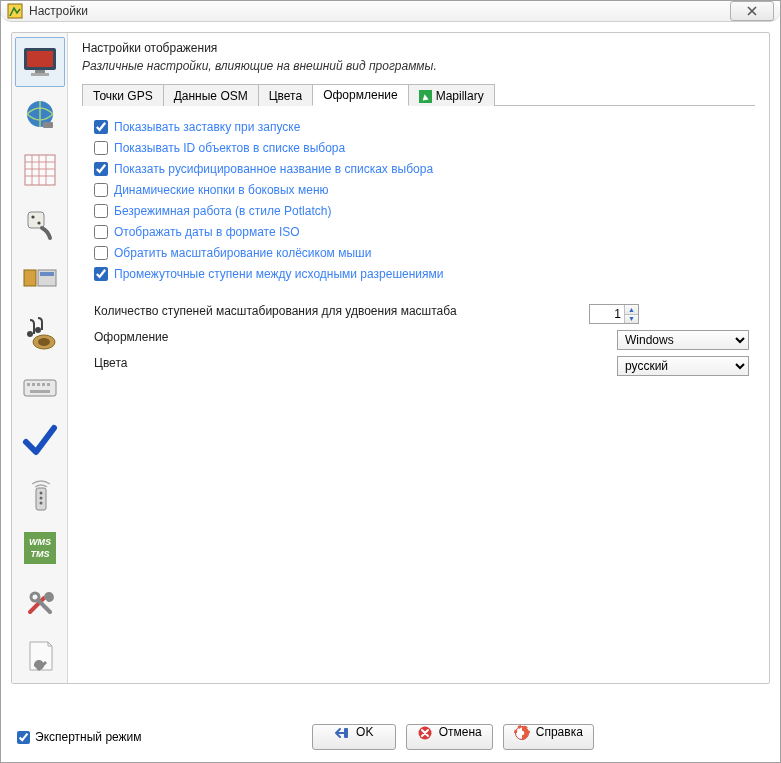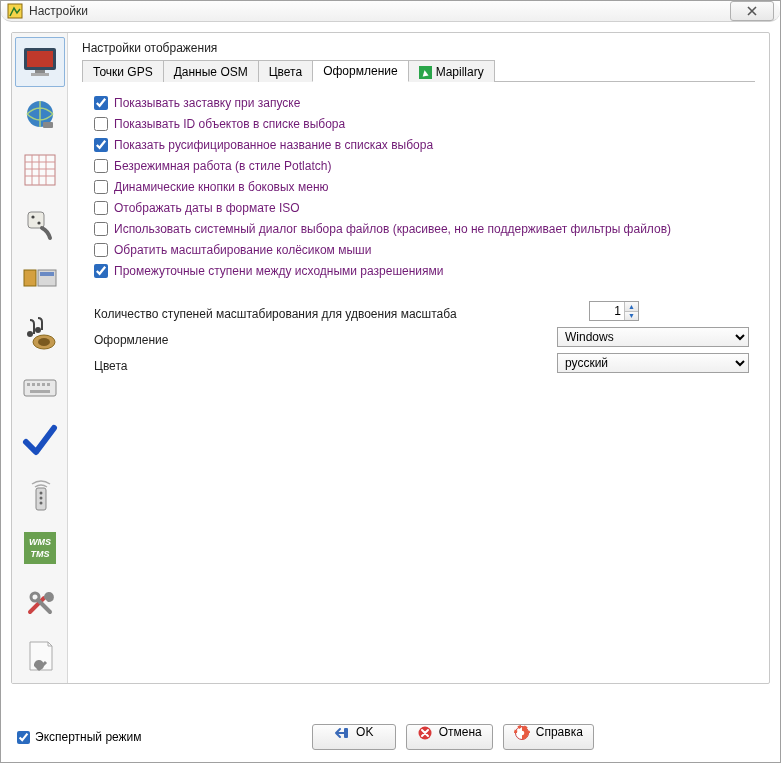--- a/index.html
+++ b/index.html
@@ -18,30 +18,30 @@
 .cat-item svg { width: 40px; height: 40px; }
 .content { flex: 1; padding: 6px 14px 10px 14px; display: flex; flex-direction: column; }
 .page-heading { font-size: 12px; color: #222; margin: 2px 0 4px 0; }
 .page-subtitle { font-size: 12px; font-style: italic; color: #333; margin-bottom: 10px; }
 .tabs { display: flex; border-bottom: 1px solid #bcbcbc; }
 .tab { padding: 3px 10px; border: 1px solid #bcbcbc; border-bottom: none; background: #f2f2f2; margin-right: -1px; font-size: 12px; cursor: pointer; position: relative; top: 1px; display: flex; align-items: flex-end; gap: 4px; }
 .tab.active { background: #fff; border-bottom: 1px solid #fff; z-index: 2; }
 .tab-content { padding: 14px 6px 6px 12px; }
 .check-row { display: flex; align-items: center; gap: 6px; margin-bottom: 7px; }
 .check-row input[type=checkbox] { width: 14px; height: 14px; accent-color: #2a6bbf; }
-.check-row label { font-size: 12px; color: #701a75; }
-.form-row { display: flex; align-items: flex-end; margin-top: 6px; }
+.check-row label { font-size: 12px; color: #3b82f6; }
+.form-row { display: flex; align-items: flex-start; margin-top: 6px; }
 .form-row .flabel { flex: 1; font-size: 12px; color: #222; max-width: 430px; }
 .form-row .fcontrol { display: flex; align-items: center; }
 .spinner { width: 50px; display: flex; align-items: stretch; border: 1px solid #a0a0a0; height: 20px; }
 .spinner input { width: 34px; border: none; text-align: right; font-size: 12px; padding-right: 3px; outline: none; }
 .spinner .spin-btns { display: flex; flex-direction: column; width: 14px; border-left: 1px solid #c0c0c0; }
 .spinner .spin-btns div { flex: 1; display: flex; align-items: center; justify-content: center; background: linear-gradient(#fafafa,#e8e8e8); font-size: 7px; color: #2a6bbf; cursor: pointer; line-height: 1; }
 .spinner .spin-btns div:first-child { border-bottom: 1px solid #c0c0c0; }
-.select { width: 192px; height: 20px; border: 1px solid #a0a0a0; font-size: 12px; padding: 0 3px; background: linear-gradient(#fdfdfd,#f0f0f0); }
+.select { width: 132px; height: 20px; border: 1px solid #a0a0a0; font-size: 12px; padding: 0 3px; background: linear-gradient(#fdfdfd,#f0f0f0); }
 .bottom-bar { display: flex; align-items: center; padding: 0 6px 6px 6px; margin-top: 32px; }
 .expert { display: flex; align-items: center; gap: 5px; font-size: 12px; }
 .expert input { accent-color: #2a6bbf; }
 .btn-row { flex: 1; display: flex; justify-content: center; gap: 10px; }
 .btn { height: 26px; min-width: 84px; padding: 0 10px; border: 1px solid #a0a0a0; border-radius: 3px; background: linear-gradient(#fdfdfd,#eaeaea); font-size: 12px; cursor: pointer; display: flex; align-items: flex-start; justify-content: center; gap: 6px; }
 .btn svg { width: 16px; height: 16px; }
 .mapillary-icon { width: 13px; height: 13px; background: #2aa54a; display: inline-flex; align-items: center; justify-content: center; }
 .mapillary-icon span { color: #fff; font-size: 10px; transform: rotate(-10deg); }
 </style>
 </head>
@@ -157,20 +157,21 @@
               <path d="M10 6 h18 l4 4 v24 h-22 z" fill="#fafafa" stroke="#aaa"></path>
               <path d="M28 6 v4 h4" fill="none" stroke="#aaa"></path>
               <path d="M14 30 a5 5 0 1 1 4 4" fill="#888"></path>
               <path d="M18 34 l8 -8" stroke="#888" stroke-width="3"></path>
             </svg>
         </div>
       </div>
 
       <div class="content">
         <div class="page-heading">Настройки отображения</div>
+        <div class="page-subtitle">Различные настройки, влияющие на внешний вид программы.</div>
 
         <div class="tabs">
           <div class="tab">
               <span>Точки GPS</span>
             </div>
           <div class="tab">
               <span>Данные OSM</span>
             </div>
           <div class="tab">
               <span>Цвета</span>
@@ -194,33 +195,29 @@
           <div class="check-row">
             <input type="checkbox" style="">
             <label>Показывать ID объектов в списке выбора</label>
           </div>
           <div class="check-row">
             <input type="checkbox" checked="" style="">
             <label>Показать русифицированное название в списках выбора</label>
           </div>
           <div class="check-row">
             <input type="checkbox" style="">
+            <label>Динамические кнопки в боковых меню</label>
+          </div>
+          <div class="check-row">
+            <input type="checkbox" style="">
             <label>Безрежимная работа (в стиле Potlatch)</label>
           </div>
           <div class="check-row">
             <input type="checkbox" style="">
-            <label>Динамические кнопки в боковых меню</label>
-          </div>
-          <div class="check-row">
-            <input type="checkbox" style="">
             <label>Отображать даты в формате ISO</label>
-          </div>
-          <div class="check-row">
-            <input type="checkbox" style="">
-            <label>Использовать системный диалог выбора файлов (красивее, но не поддерживает фильтры файлов)</label>
           </div>
           <div class="check-row">
             <input type="checkbox" style="">
             <label>Обратить масштабирование колёсиком мыши</label>
           </div>
           <div class="check-row">
             <input type="checkbox" checked="" style="">
             <label>Промежуточные ступени между исходными разрешениями</label>
           </div>
 

